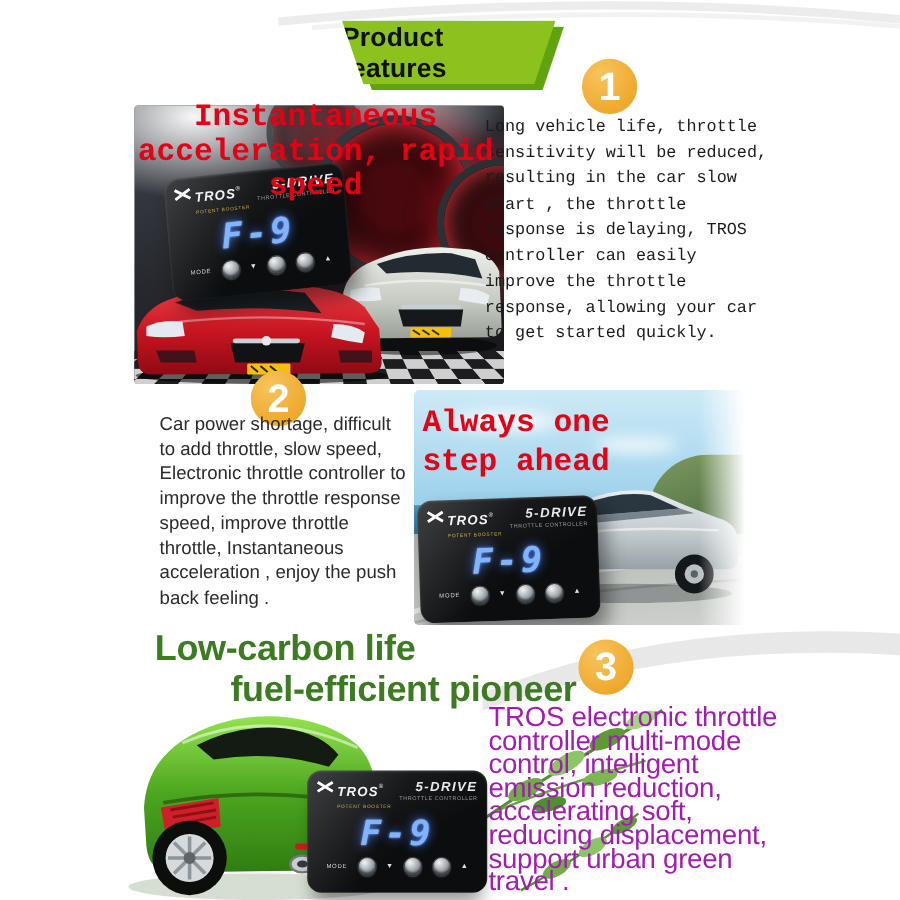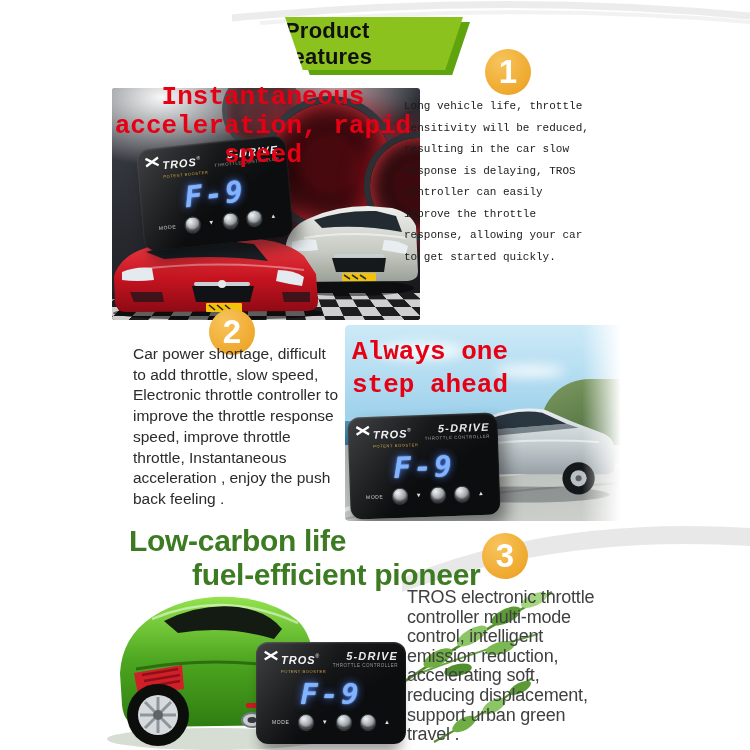--- a/index.html
+++ b/index.html
@@ -35,23 +35,23 @@
   .h-red{color:#e60014;font-weight:700;text-align:center;z-index:6;font-family:Liberation Mono, monospace;}
   #heading-1{left:98px;top:83px;width:330px;font-size:26px;line-height:29px;}
   #heading-2{left:346px;top:336px;width:168px;font-size:26px;line-height:33px;}
   .h-green{color:#3c7b21;font-weight:700;font-size:30px;line-height:34px;z-index:6;letter-spacing:-.3px;}
   #heading-3{left:129px;top:524px;}
   #heading-3 div:nth-child(2){margin-left:63px;}
 
   
   .sec-body{white-space:nowrap;z-index:5;}
   #body-1{left:404px;top:96px;font-family:"Liberation Mono","DejaVu Sans Mono",monospace;
-    font-size:11px;line-height:21.5px;color:#1b1b1b;}
+    font-size:14px;line-height:21.5px;color:#1b1b1b;}
   #body-2{left:133px;top:344px;font-size:15.5px;line-height:20.7px;color:#2b2b2b;}
-  #body-3{left:407px;top:588px;font-size:18px;line-height:19.6px;color:#404040;letter-spacing:-.2px;}
+  #body-3{left:407px;top:588px;font-size:23px;line-height:19.6px;color:#a21caf;letter-spacing:-.2px;}
 
   
   #img1{left:112px;top:88px;width:308px;height:232px;z-index:1;overflow:hidden;border-radius:3px;
     background:linear-gradient(160deg,#41454d 0%,#26282e 45%,#16171b 100%);}
   #img1 .blur-tl{position:absolute;inset:0;
     background:radial-gradient(ellipse 62% 46% at 16% 4%,rgba(255,255,255,.96),rgba(255,255,255,0) 64%),
                radial-gradient(ellipse 48% 34% at 72% 0%,rgba(226,229,233,.75),rgba(255,255,255,0) 60%);}
   .gauge{position:absolute;border-radius:50%;}
   #gauge-a{left:150px;top:8px;width:122px;height:122px;
     background:radial-gradient(circle,#47090e 28%,#24090b 62%,#1a1315 75%);
@@ -221,20 +221,21 @@
 </div>
 
 <div id="heading-1" class="abs h-red">
     <div>Instantaneous</div>
     <div>acceleration, rapid speed</div>
   </div>
 <div id="body-1" class="abs sec-body">
     <div>Long vehicle life, throttle</div>
     <div>sensitivity will be reduced,</div>
     <div>resulting in the car slow</div>
+    <div>start , the throttle</div>
     <div>response is delaying, TROS</div>
     <div>controller can easily</div>
     <div>improve the throttle</div>
     <div>response, allowing your car</div>
     <div>to get started quickly.</div>
   </div>
 
 <div id="body-2" class="abs sec-body">
     <div>Car power shortage, difficult</div>
     <div>to add throttle, slow speed,</div>

